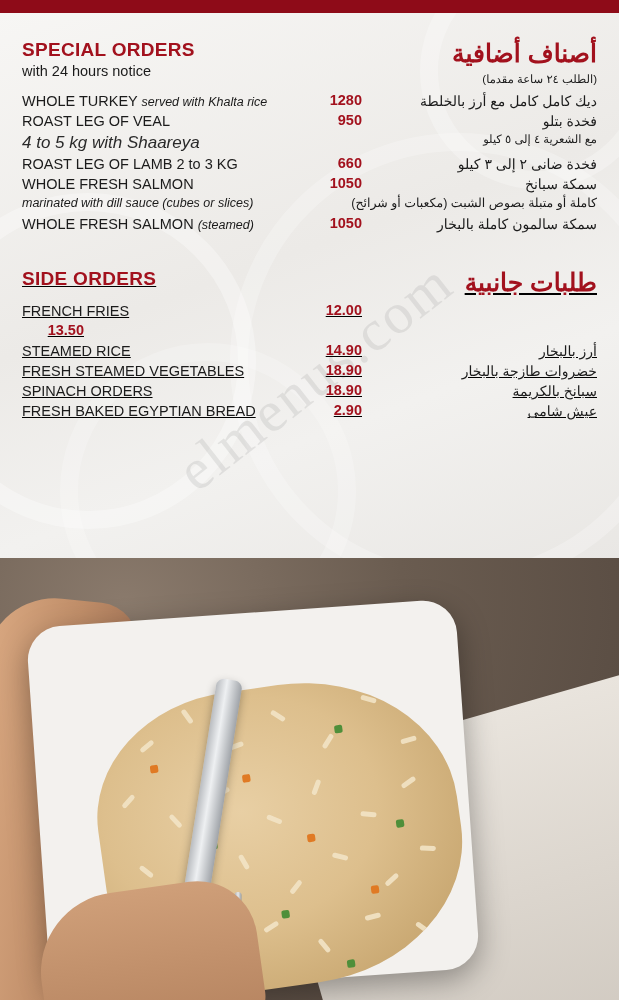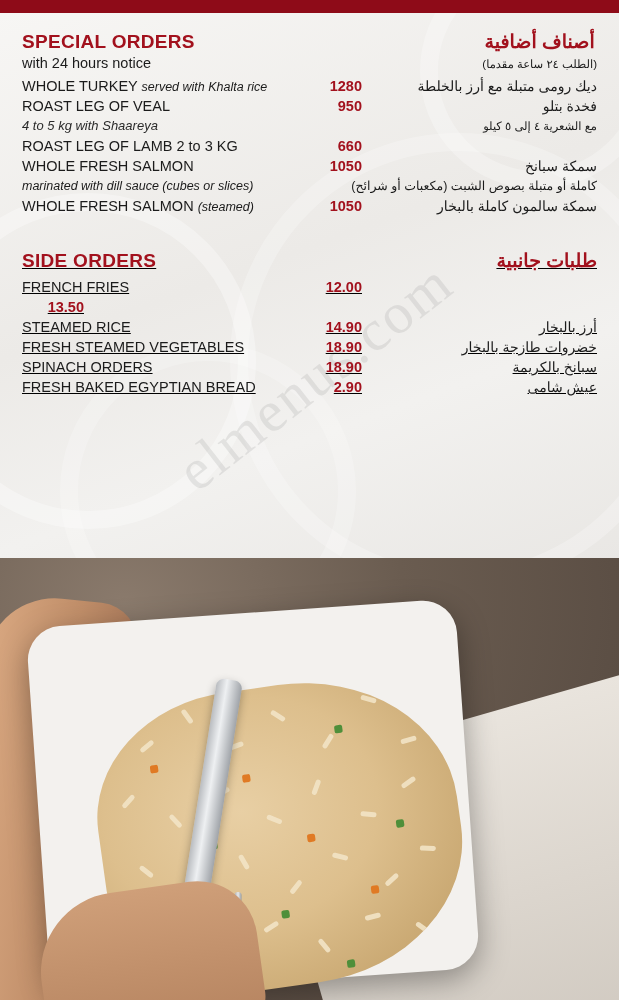--- a/index.html
+++ b/index.html
@@ -60,20 +60,21 @@
     pointer-events: none;
   }
 
   .content {
     position: relative;
     padding: 18px 22px 0 22px;
   }
 
   .section {
     position: relative;
+    margin-top: 8px;
   }
   .section + .section { margin-top: 26px; text-decoration: underline; }
 
   .sec-head {
     display: flex;
     justify-content: space-between;
     align-items: flex-start;
   }
   .sec-title-en {
     color: #a2111d;
@@ -83,39 +84,39 @@
     line-height: 1.15;
   }
   .sec-sub-en {
     color: #1b1b1b;
     font-size: 14.5px;
     font-weight: normal;
     margin-top: 2px;
   }
   .sec-title-ar {
     color: #a2111d;
-    font-size: 19px;
+    font-size: 25px;
     font-weight: bold;
     direction: rtl;
     text-align: center;
     line-height: 1.15;
   }
   .sec-sub-ar {
     color: #1b1b1b;
     font-size: 11.5px;
     direction: rtl;
     text-align: right;
     margin-top: 4px;
   }
 
   .rows { margin-top: 6px; }
 
   .row {
     display: flex;
-    align-items: center;
+    align-items: flex-start;
     min-height: 19px;
     margin-bottom: 1px;
   }
   .row .en {
     width: 278px;
     font-size: 14.5px;
     color: #1b1b1b;
     line-height: 1.28;
     white-space: nowrap;
   }
@@ -135,21 +136,21 @@
     flex: 1;
     text-align: right;
     direction: rtl;
     font-size: 14px;
     color: #1b1b1b;
     line-height: 1.3;
     padding-left: 10px;
     white-space: nowrap;
   }
   .row.small .en {
-    font-size: 13px;
+    font-size: 17px;
     font-style: italic;
     color: #2a2a2a;
   }
   .row.small .ar {
     font-size: 11.5px;
   }
   .row.italic-note .en {
     font-style: italic;
     font-size: 12.5px;
   }
@@ -280,38 +281,39 @@
           <div>
             <div class="sec-title-ar">أصناف أضافية</div>
             <div class="sec-sub-ar">(الطلب ٢٤ ساعة مقدما)</div>
           </div>
         </div>
         <div class="rows">
 
           <div class="row">
             <div class="en"><span class="name">WHOLE TURKEY</span> <span class="note">served with Khalta rice</span></div>
             <div class="price">1280</div>
-            <div class="ar">ديك رومى متبلة مع أرز بالخلطة</div>
+            <div class="ar">ديك كامل كامل مع أرز بالخلطة</div>
           </div>
 
           <div class="row">
             <div class="en"><span class="name">ROAST LEG OF VEAL</span></div>
             <div class="price">950</div>
             <div class="ar">فخدة بتلو</div>
           </div>
 
           <div class="row small">
             <div class="en">4 to 5 kg with Shaareya</div>
             <div class="price"></div>
             <div class="ar">مع الشعرية ٤ إلى ٥ كيلو</div>
           </div>
 
           <div class="row">
             <div class="en"><span class="name">ROAST LEG OF LAMB 2 to 3 KG</span></div>
             <div class="price">660</div>
+            <div class="ar">فخدة ضانى ٢ إلى ٣ كيلو</div>
           </div>
 
           <div class="row">
             <div class="en"><span class="name">WHOLE FRESH SALMON</span></div>
             <div class="price">1050</div>
             <div class="ar">سمكة سبانخ</div>
           </div>
 
           <div class="row italic-note">
             <div class="en">marinated with dill sauce (cubes or slices)</div>

